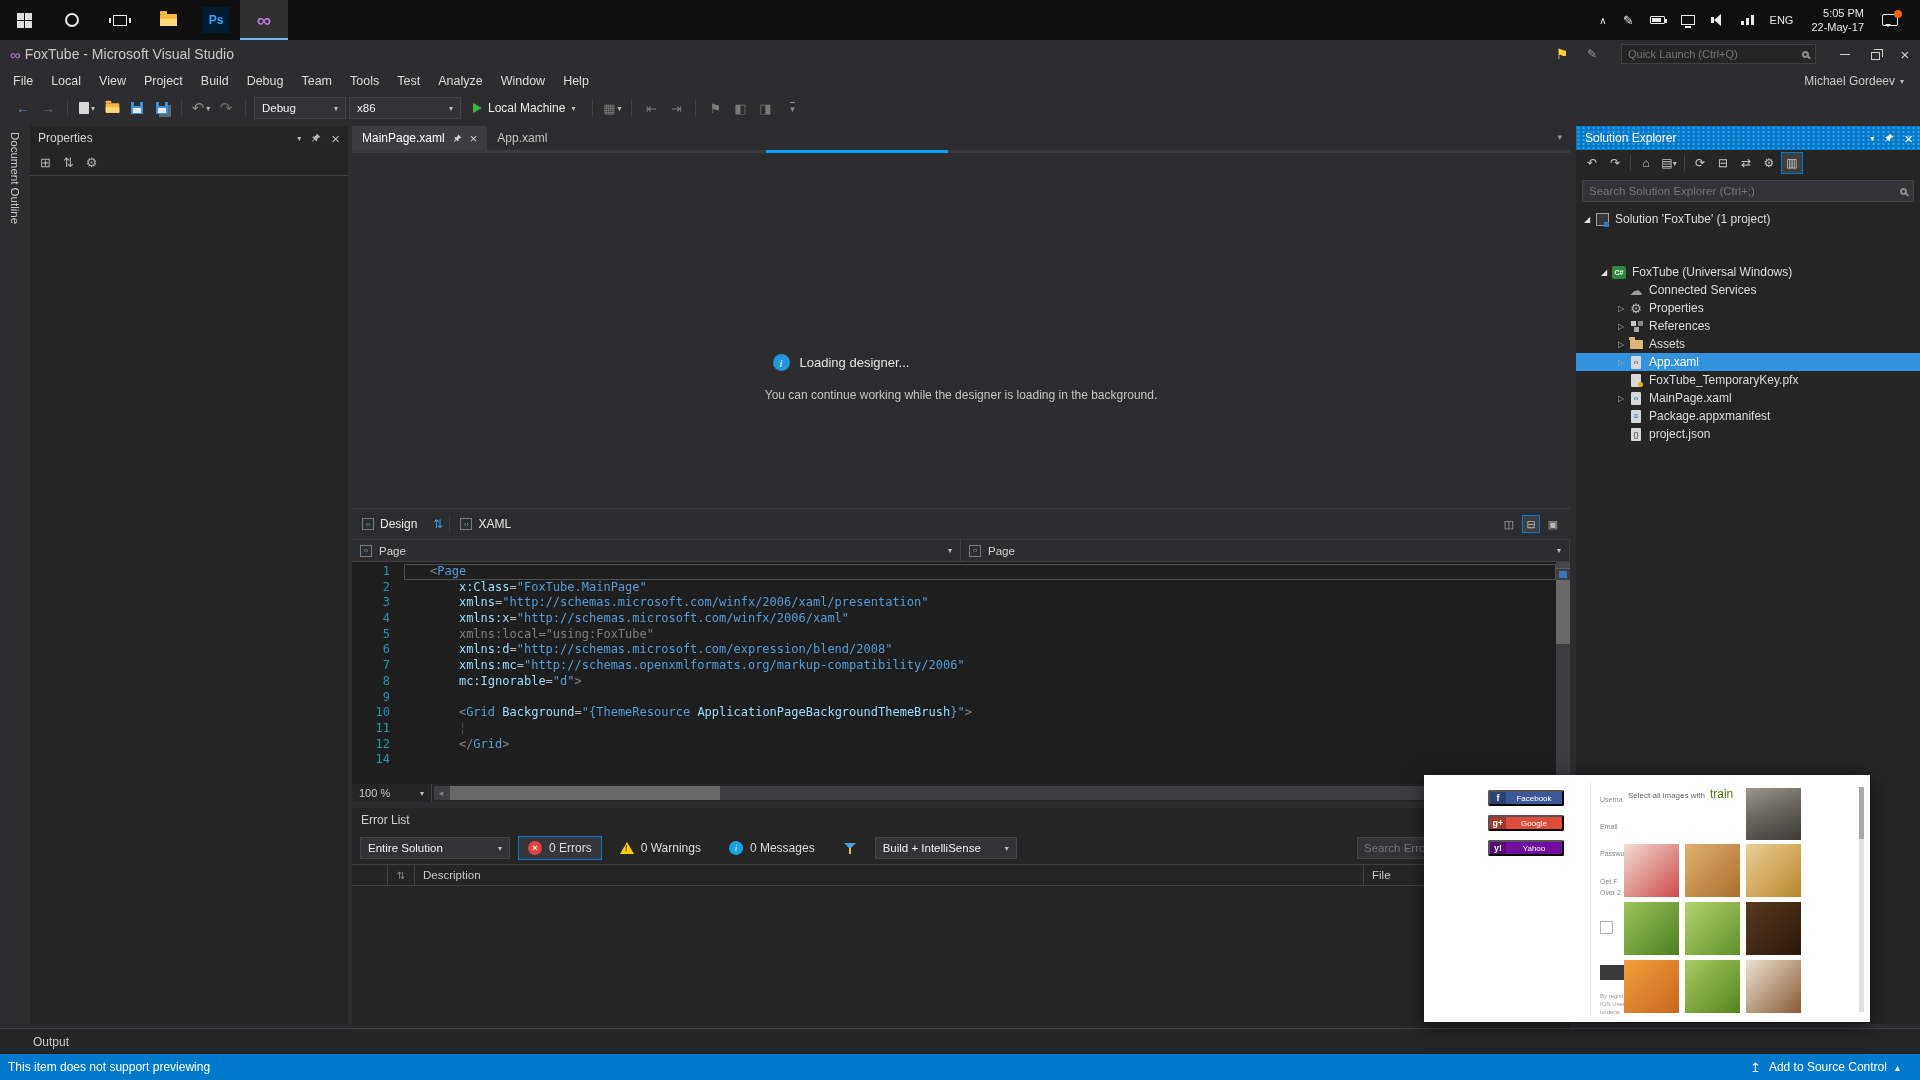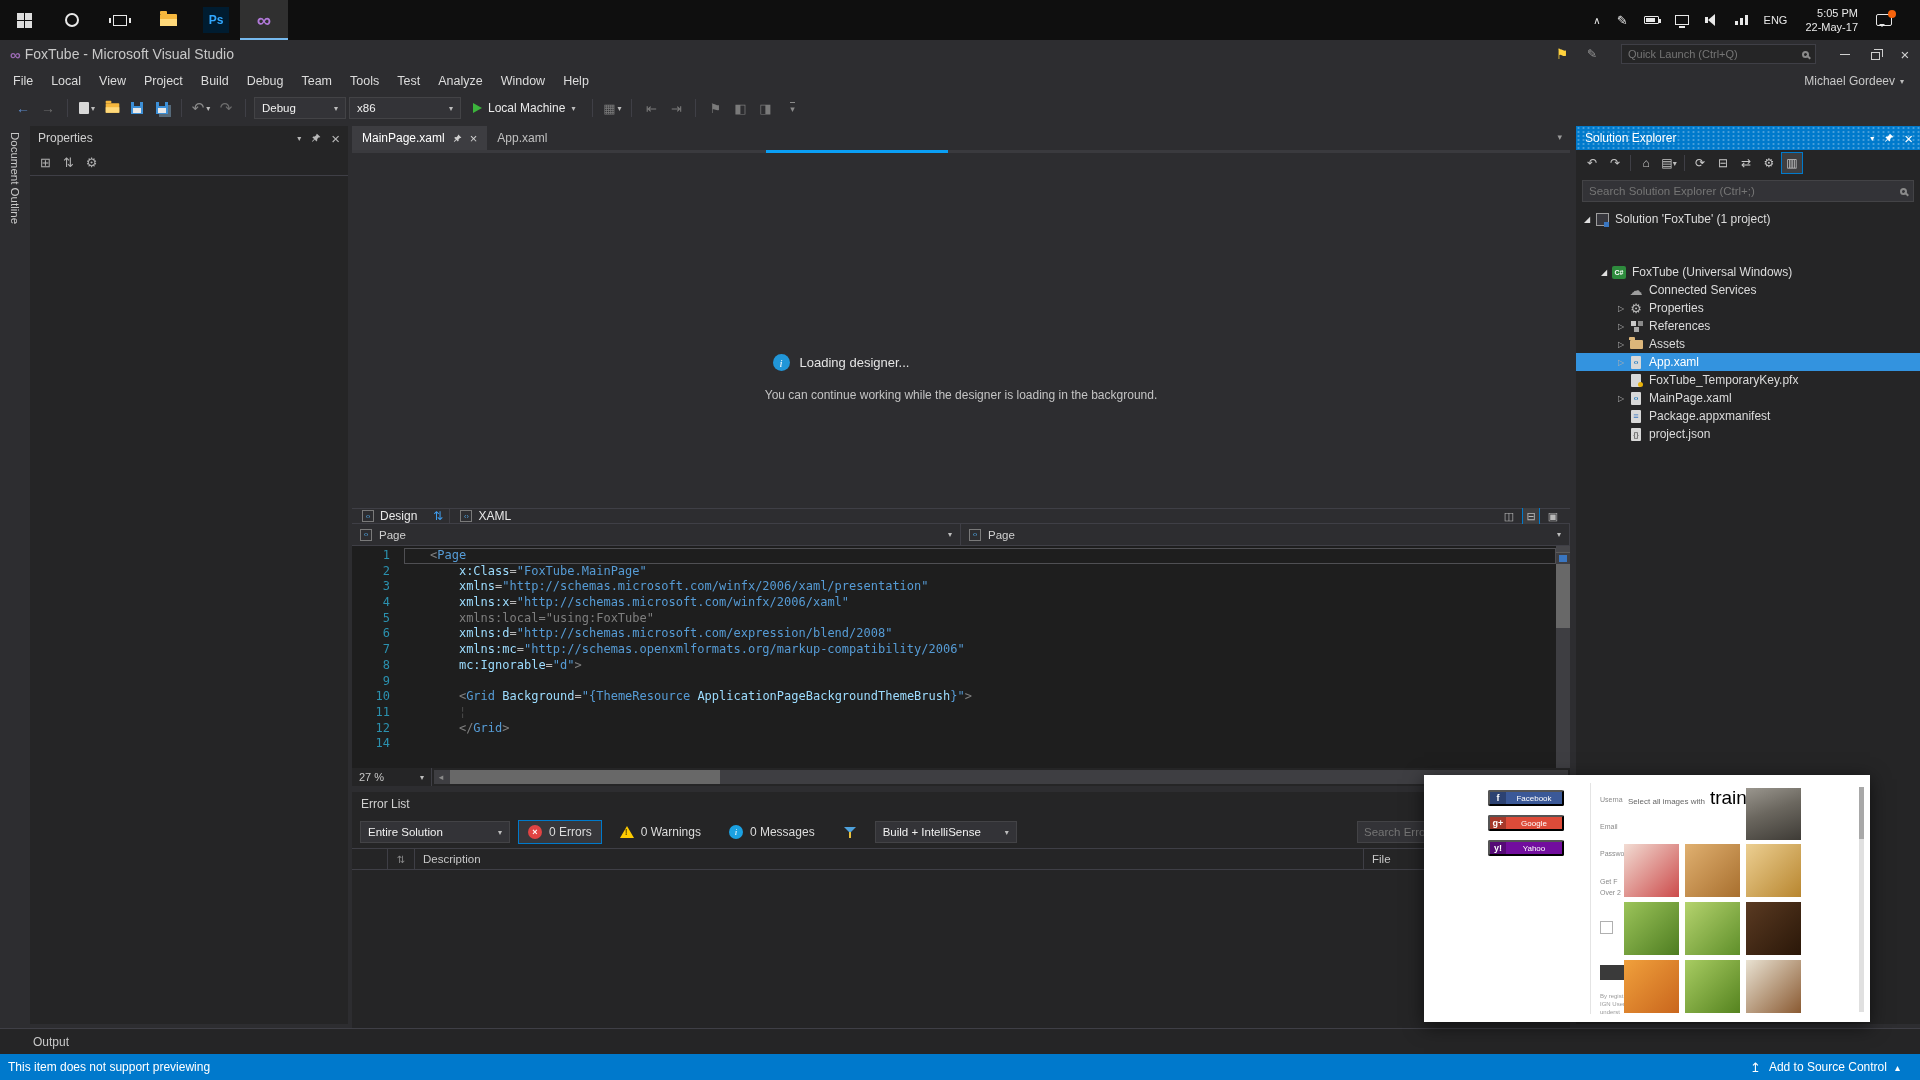--- a/index.html
+++ b/index.html
@@ -17,21 +17,21 @@
 .taskview-icon{width:14px;height:11px;border:1px solid #e8e8e8;position:relative}
 .taskview-icon::before,.taskview-icon::after{content:"";position:absolute;top:2px;width:2px;height:5px;background:#e8e8e8}
 .taskview-icon::before{left:-5px}.taskview-icon::after{right:-5px}
 .folder-icon{width:17px;height:12px;background:#f5b73d;border-radius:1px;position:relative}
 .folder-icon::before{content:"";position:absolute;top:-3px;left:0;width:7px;height:3px;background:#f5b73d;border-radius:1px 1px 0 0}
 .folder-icon::after{content:"";position:absolute;bottom:0;left:0;width:100%;height:7px;background:#ffd97a}
 .ps-icon{width:26px;height:26px;background:#001c30;color:#31a8ff;font-weight:bold;font-size:12px;display:flex;align-items:center;justify-content:center}
 .ps-icon::before{content:"Ps"}
 .vs-icon{color:#b179d9;font-size:20px;font-weight:bold}
 .vs-icon::before{content:"∞"}
-.tb-right{display:flex;align-items:center;padding-right:20px}
+.tb-right{display:flex;align-items:center;padding-right:14px}
 .tray-item{height:40px;display:flex;align-items:center;justify-content:center;padding:0 8px;color:#e8e8e8;font-size:11px;background:none;border:0}
 .tray-chevron::before{content:"∧";font-size:10px;color:#e8e8e8}
 .pen-icon::before{content:"✎";font-size:13px;color:#e8e8e8}
 .ic-batt{width:15px;height:8px;border:1px solid #e8e8e8;border-radius:1px;position:relative}
 .ic-batt::before{content:"";position:absolute;left:1px;top:1px;bottom:1px;width:9px;background:#e8e8e8}
 .ic-batt::after{content:"";position:absolute;right:-3px;top:2px;width:2px;height:4px;background:#e8e8e8}
 .ic-mon{width:14px;height:10px;border:1px solid #e8e8e8;position:relative}
 .ic-mon::after{content:"";position:absolute;left:3px;bottom:-4px;width:6px;height:2px;background:#e8e8e8}
 .ic-vol{position:relative;width:14px;height:12px}
 .ic-vol::before{content:"";position:absolute;left:0;top:3px;width:3px;height:6px;background:#e8e8e8}
@@ -119,21 +119,21 @@
 
 #designer{height:358px;position:relative;background:#2d2d30;flex-shrink:0;overflow:hidden}
 .progress-track{position:absolute;top:0;left:0;right:0;height:3px;background:#3a3a3e}
 .progress-bar{position:absolute;top:0;left:34%;width:182px;height:3px;background:#0a9ff5}
 .loading-row{position:absolute;top:204px;left:0;right:0;display:flex;justify-content:center;align-items:center;gap:10px;transform:translateX(-120px)}
 .info-icon{width:17px;height:17px;border-radius:50%;background:#2196d8;color:#fff;font-size:11px;font-style:italic;display:flex;align-items:center;justify-content:center;font-family:"Liberation Serif",serif;flex-shrink:0}
 .info-icon::before{content:"i"}
 .loading-title{font-size:13px;color:#e4e4e4}
 .loading-sub{position:absolute;top:238px;left:0;right:0;text-align:center;font-size:12px;color:#c4c4c4}
 
-#split-bar{height:16px;background:#2d2d30;display:flex;align-items:center;border-top:1px solid #3f3f46;border-bottom:1px solid #3f3f46;flex-shrink:0}
+#split-bar{height:32px;background:#2d2d30;display:flex;align-items:center;border-top:1px solid #3f3f46;border-bottom:1px solid #3f3f46;flex-shrink:0}
 .pane-label{display:flex;align-items:center;gap:6px;padding:0 10px;font-size:12px;color:#e8e8e8}
 .pane-ic{width:12px;height:12px;border:1px solid #7a7a7a;font-size:7px;color:#4ea1dc;display:flex;align-items:center;justify-content:center}
 .pane-ic::before{content:"‹›"}
 .swap-icon{color:#3f9ef0;font-size:12px;background:none;border:0;padding:0 6px}
 .swap-icon::before{content:"⇅"}
 .vsep{width:1px;height:16px;background:#3f3f46}
 .split-controls{margin-left:auto;display:flex;gap:4px;padding-right:8px}
 .split-ctrl{width:18px;height:18px;display:flex;align-items:center;justify-content:center;color:#b8b8b8;font-size:11px;background:none;border:0}
 .split-ctrl.selected{background:#3e3e40;border:1px solid #007acc}
 
@@ -230,21 +230,21 @@
 #preview-overlay{position:absolute;left:1424px;top:775px;width:446px;height:247px;background:#fff;box-shadow:0 4px 18px rgba(0,0,0,.6);z-index:80;color:#555}
 .social-btn{position:absolute;left:64px;width:76px;height:16px;border-radius:2px;display:flex;align-items:center;color:#fff;overflow:hidden}
 .social-btn .sicon{width:16px;height:16px;background:rgba(0,0,0,.25);display:flex;align-items:center;justify-content:center;font-weight:bold;font-size:9px;flex-shrink:0}
 .social-btn .slabel{flex:1;text-align:center;font-size:8px}
 .ov-label{position:absolute;left:176px;font-size:7px;color:#8a8a8a;white-space:nowrap}
 .ov-check{position:absolute;left:176px;top:146px;width:13px;height:13px;border:1px solid #b0b0b0;background:#fff}
 .ov-darkbtn{position:absolute;left:176px;top:190px;width:26px;height:15px;background:#3a3a3a;border:0}
 .ov-fine{position:absolute;left:176px;top:217px;font-size:6px;color:#9a9a9a;line-height:8px}
 .captcha-head{position:absolute;left:204px;top:12px;display:flex;align-items:baseline;gap:5px}
 .captcha-instr{font-size:8px;color:#666}
-.captcha-word{font-size:19px;color:#000000}
+.captcha-word{font-size:12px;color:#4d7c0f}
 .captcha-grid{position:absolute;left:200px;top:69px;display:grid;grid-template-columns:repeat(3,55px);grid-auto-rows:53px;column-gap:6px;row-gap:5px}
 .tile{background:linear-gradient(135deg,var(--c1),var(--c2));cursor:pointer}
 .train-tile{position:absolute;left:322px;top:13px;width:55px;height:52px;background:linear-gradient(160deg,#9a968e 0%,#6b675f 45%,#3e3b36 100%)}
 .ov-scroll{position:absolute;right:6px;top:12px;bottom:10px;width:5px;background:#e0e0e0}
 .ov-scroll::before{content:"";position:absolute;top:0;left:0;width:5px;height:52px;background:#a8a8a8}
 .ov-vline{position:absolute;left:166px;top:8px;bottom:8px;width:1px;background:#e4e4e4}
 </style>
 </head>
 <body>
 
@@ -513,21 +513,21 @@
         </div>
       <div id="vscroll">
         <div class="vsplit-handle"></div>
         <div class="vmark"></div>
         <div class="vthumb"></div>
       </div>
     </div>
 
     <div id="editor-bottom">
       <div class="zoom-box">
-        <span>27 %</span>
+        <span>100 %</span>
         <span class="chev"></span>
       </div>
       <div class="hscroll">
         <button class="harrow">◂</button>
         <div class="hthumb"></div>
         <button class="harrow right">▸</button>
       </div>
     </div>
 
     <div id="error-list">

